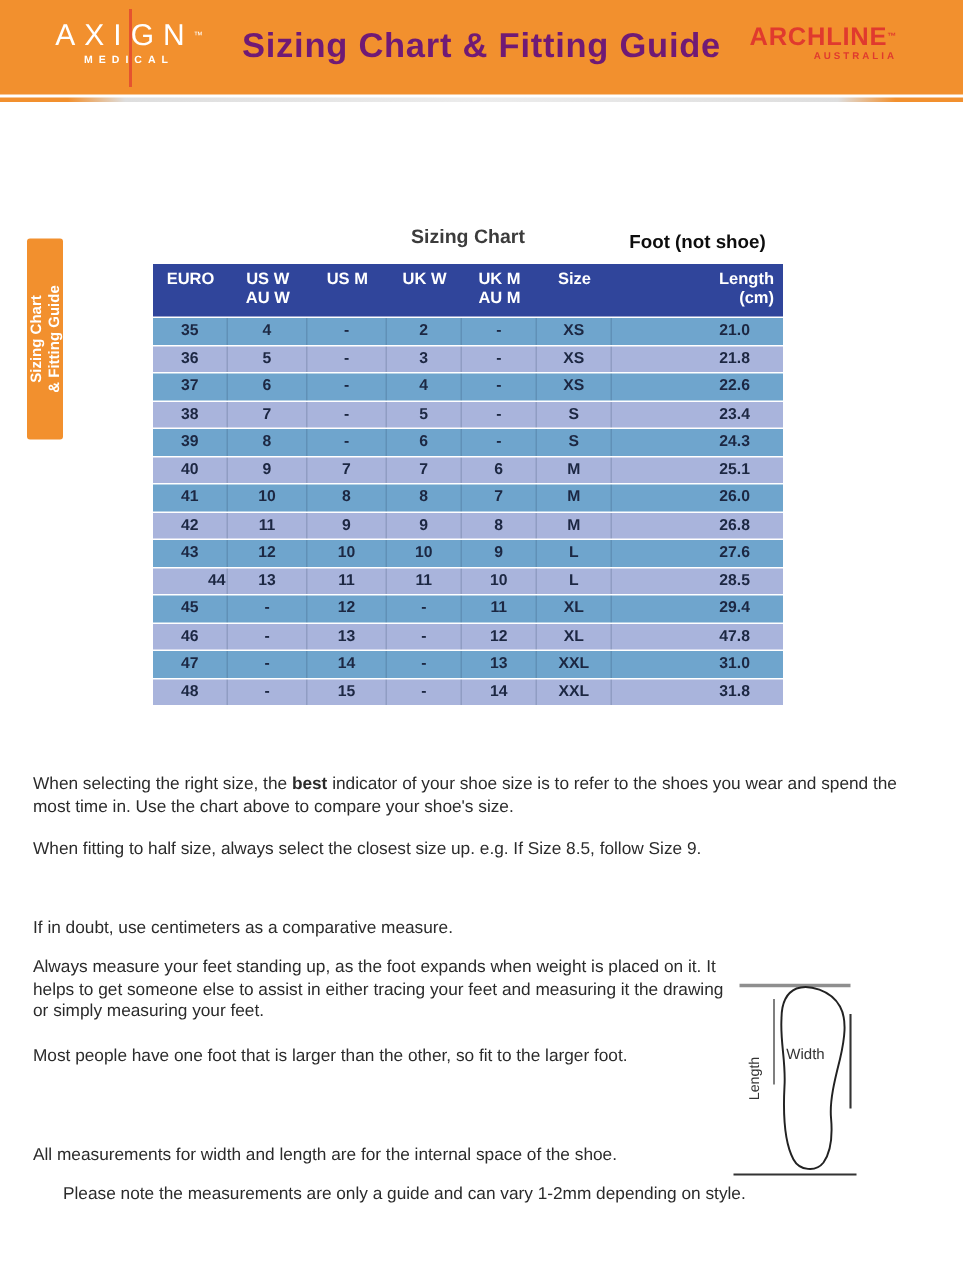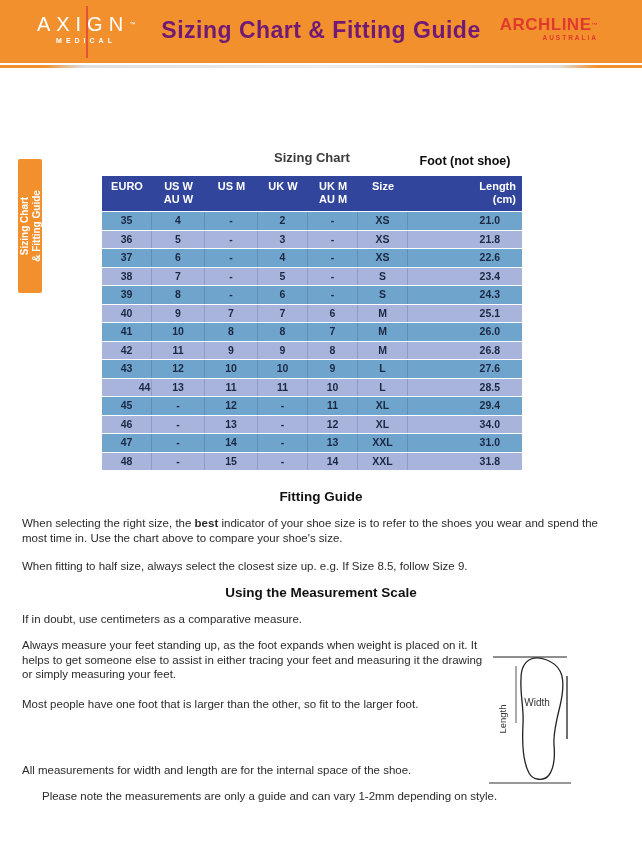--- a/index.html
+++ b/index.html
@@ -226,21 +226,21 @@
           <div class="tcell" style="width: 50px;">XL</div>
           <div class="tcell last" style="width: 114px;">29.4</div>
         </div>
         <div class="trow row-peri">
           <div class="tcell" style="width: 50px;">46</div>
           <div class="tcell" style="width: 53px;">-</div>
           <div class="tcell" style="width: 53px;">13</div>
           <div class="tcell" style="width: 50px;">-</div>
           <div class="tcell" style="width: 50px;">12</div>
           <div class="tcell" style="width: 50px;">XL</div>
-          <div class="tcell last" style="width: 114px;">34.0</div>
+          <div class="tcell last" style="width: 114px;">47.8</div>
         </div>
         <div class="trow row-blue">
           <div class="tcell" style="width: 50px;">47</div>
           <div class="tcell" style="width: 53px;">-</div>
           <div class="tcell" style="width: 53px;">14</div>
           <div class="tcell" style="width: 50px;">-</div>
           <div class="tcell" style="width: 50px;">13</div>
           <div class="tcell" style="width: 50px;">XXL</div>
           <div class="tcell last" style="width: 114px;">31.0</div>
         </div>
@@ -249,25 +249,23 @@
           <div class="tcell" style="width: 53px;">-</div>
           <div class="tcell" style="width: 53px;">15</div>
           <div class="tcell" style="width: 50px;">-</div>
           <div class="tcell" style="width: 50px;">14</div>
           <div class="tcell" style="width: 50px;">XXL</div>
           <div class="tcell last" style="width: 114px;">31.8</div>
         </div>
       </div>
   </div>
 
-  <div class="doc-heading" id="h-fitting">Fitting Guide</div>
   <p class="para" id="p1"><span>When selecting the right size, the </span><span class="bold">best</span><span> indicator of your shoe size is to refer to the shoes you wear and spend the most time in. Use the chart above to compare your shoe's size.</span></p>
   <p class="para" id="p2">When fitting to half size, always select the closest size up. e.g. If Size 8.5, follow Size 9.</p>
 
-  <div class="doc-heading" id="h-measure">Using the Measurement Scale</div>
   <p class="para" id="p3">If in doubt, use centimeters as a comparative measure.</p>
   <p class="para" id="p5">Most people have one foot that is larger than the other, so fit to the larger foot.</p>
   <p class="para" id="p4">Always measure your feet standing up, as the foot expands when weight is placed on it. It helps to get someone else to assist in either tracing your feet and measuring it the drawing or simply measuring your feet.</p>
   <p class="para" id="p6">All measurements for width and length are for the internal space of the shoe.</p>
   <p class="para" id="p7">Please note the measurements are only a guide and can vary 1-2mm depending on style.</p>
 
   <div class="foot-diagram">
     <svg viewBox="0 0 94 150">
       <line x1="7" y1="11" x2="81" y2="11" stroke="#8f8f8f" stroke-width="2.2"></line>
       <line x1="3" y1="137" x2="85" y2="137" stroke="#333" stroke-width="1.2"></line>

